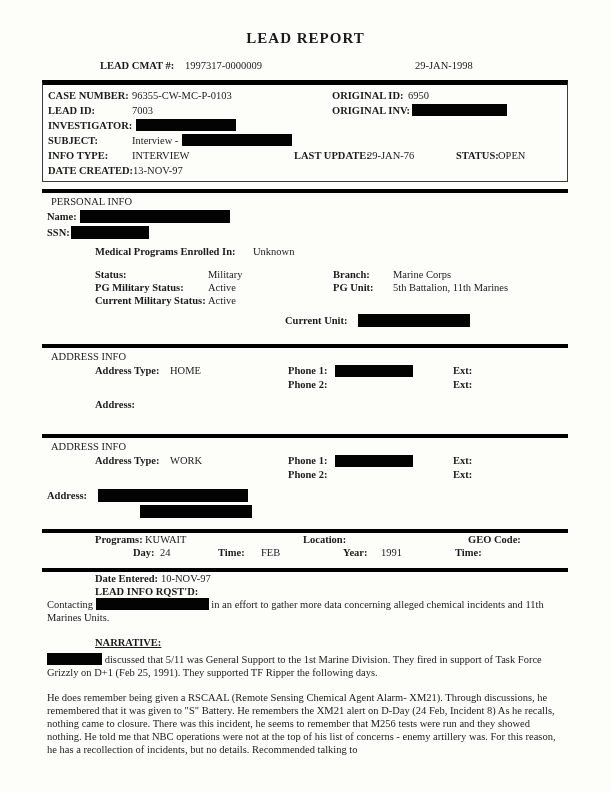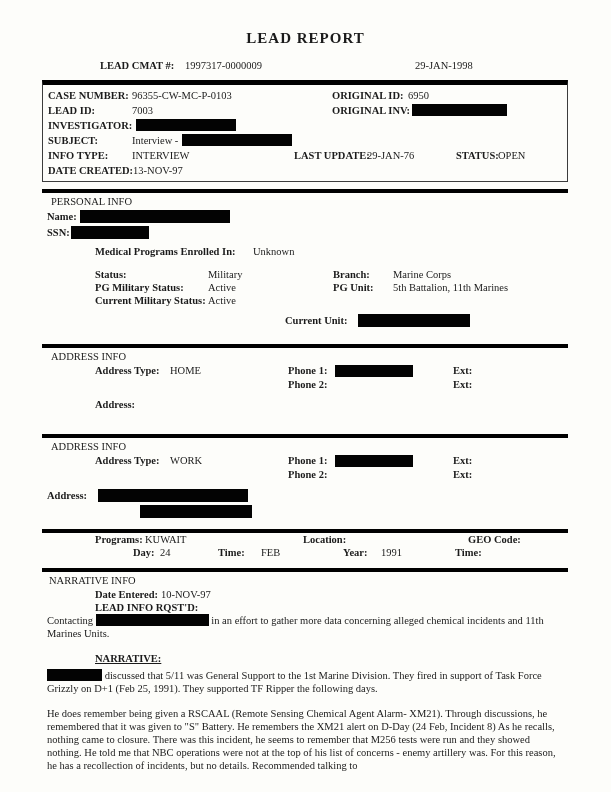--- a/index.html
+++ b/index.html
@@ -173,21 +173,20 @@
         <span class="abs" style="left:70px">24</span>
         <span class="abs b" style="left:128px">Time:</span>
         <span class="abs" style="left:171px">FEB</span>
         <span class="abs b" style="left:253px">Year:</span>
         <span class="abs" style="left:291px">1991</span>
         <span class="abs b" style="left:365px">Time:</span>
       </div>
     </div>
 
     <div class="section">
-      <div class="sec-title" style="padding-left:0">NARRATIVE INFO</div>
       <div class="prow">
         <span class="abs b" style="left:5px">Date Entered:</span>
         <span class="abs" style="left:71px">10-NOV-97</span>
       </div>
       <div class="prow">
         <span class="abs b" style="left:5px">LEAD INFO RQST'D:</span>
       </div>
       <p class="para"><span>Contacting</span> <span class="redact" style="width:113px"></span> <span>in an effort to gather more data concerning alleged chemical incidents and 11th Marines Units.</span></p>
       <div class="gap12"></div>
       <div class="prow">

